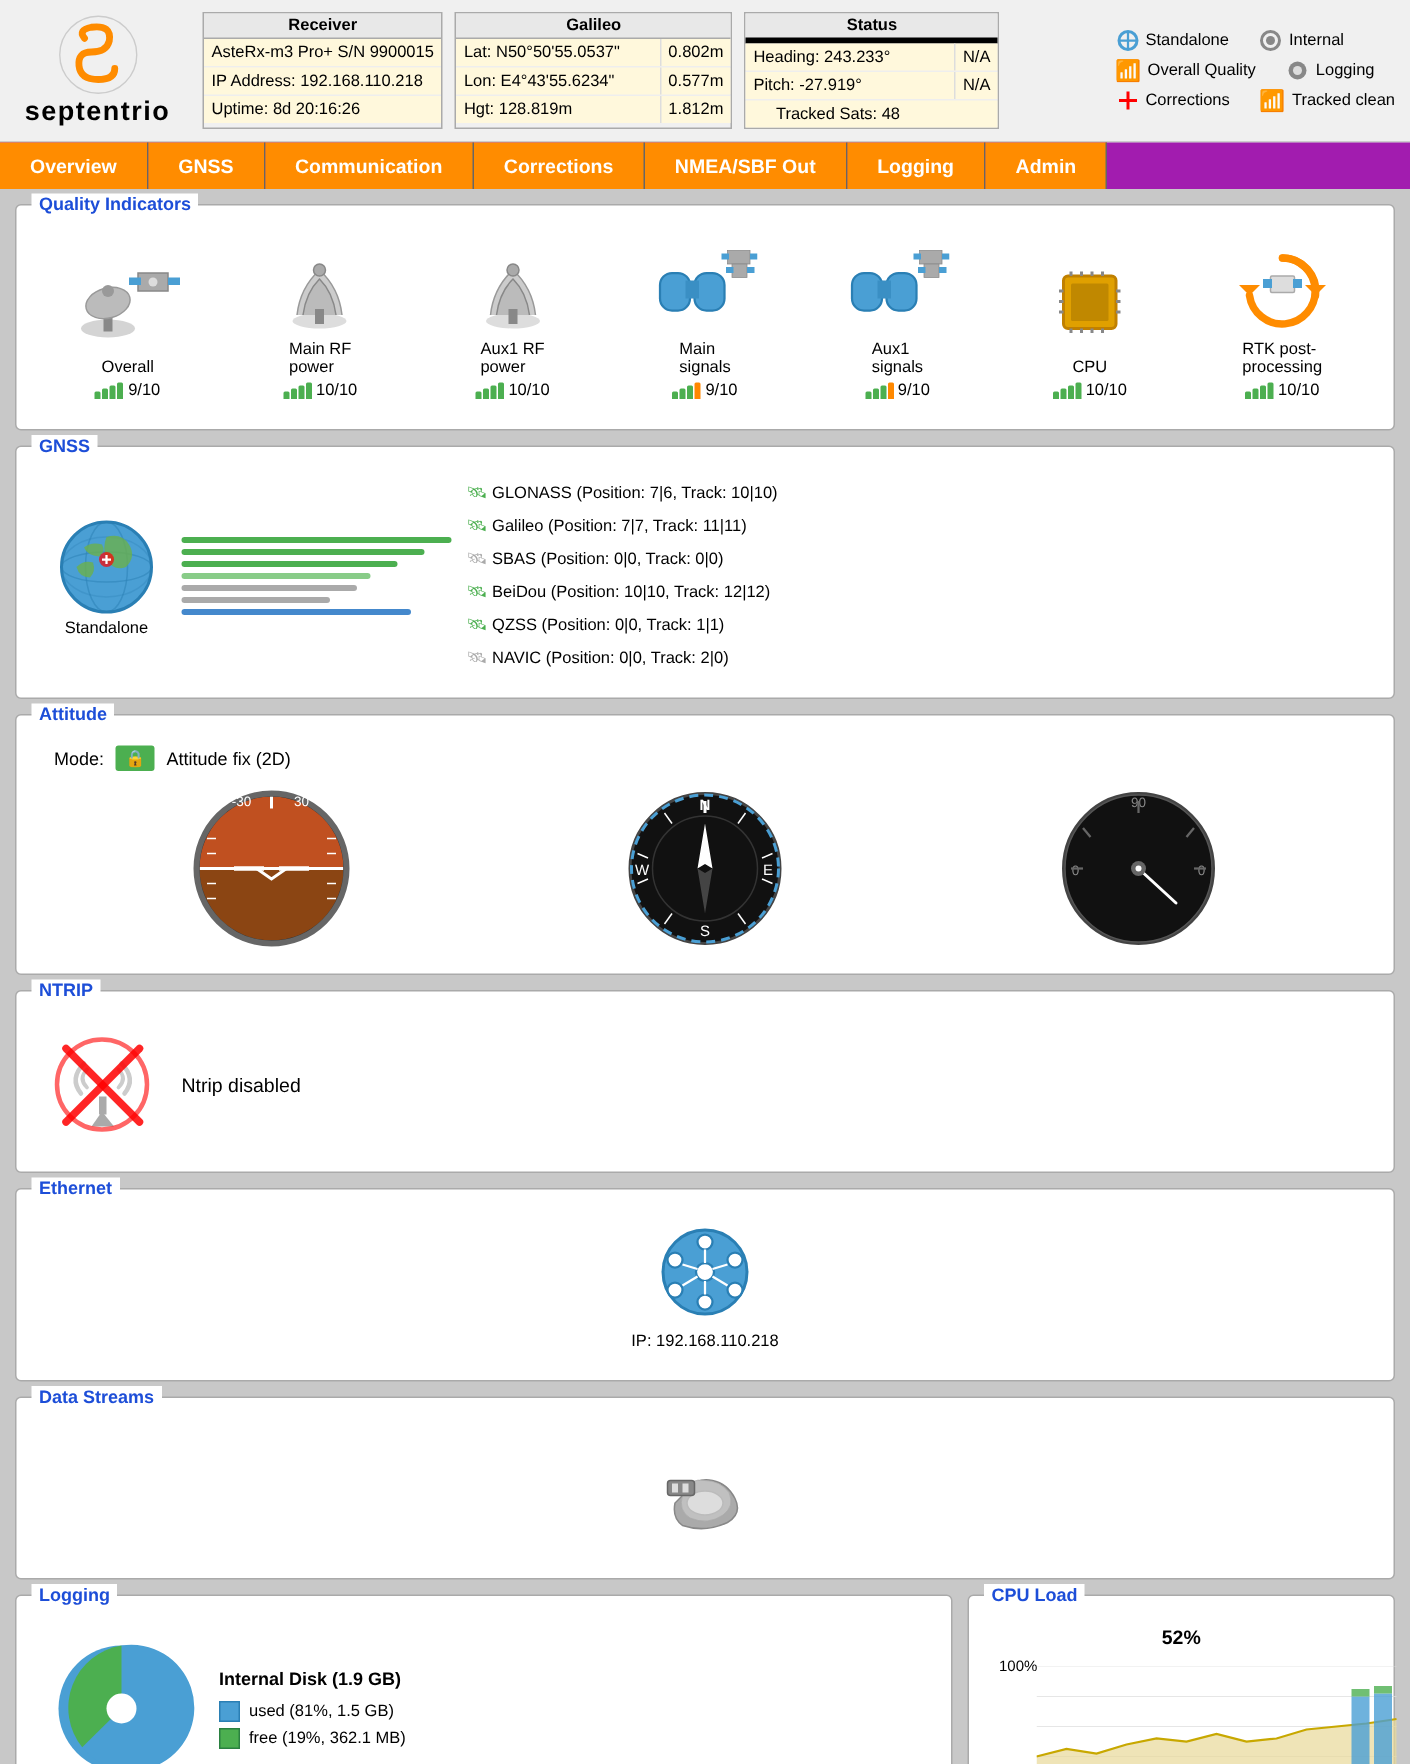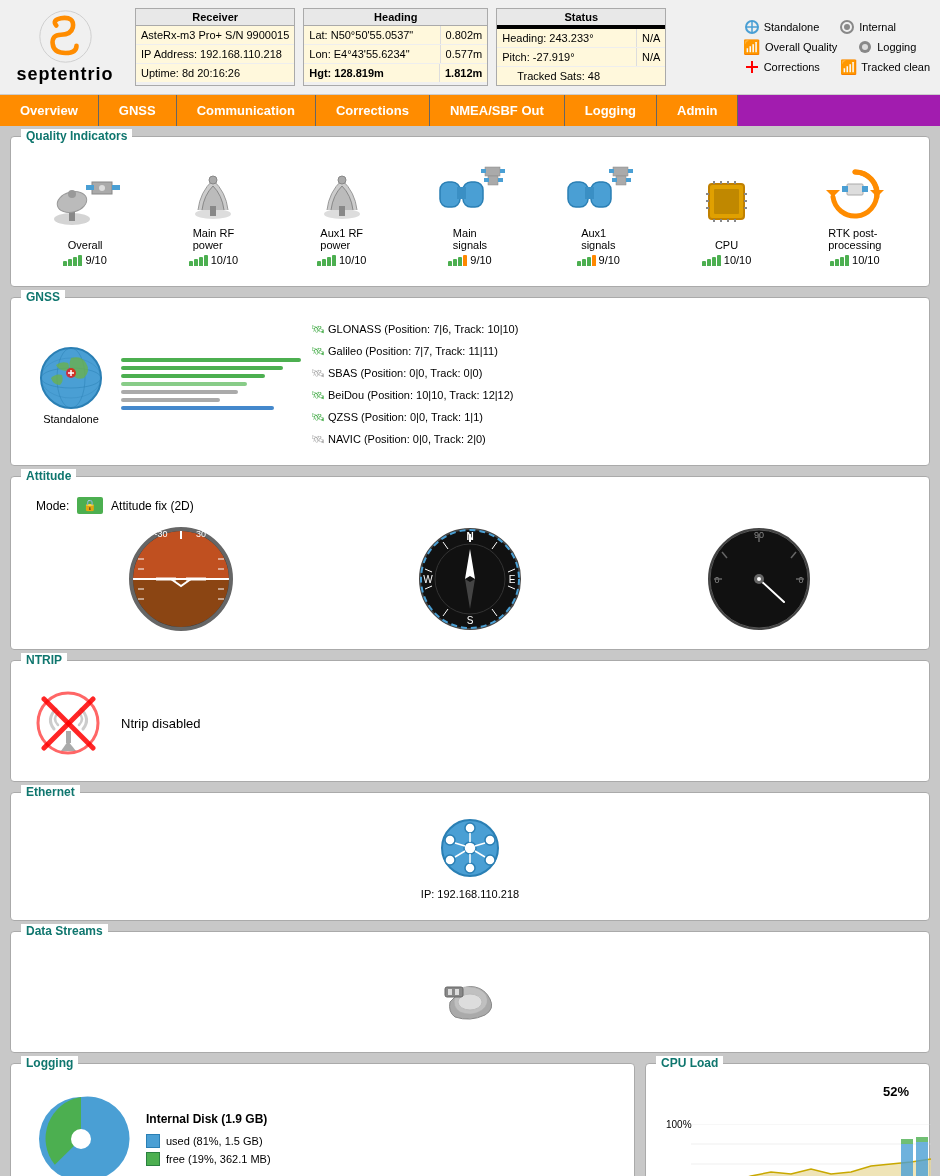--- a/index.html
+++ b/index.html
@@ -15,21 +15,21 @@
     .nav { display: flex; background: #a21caf; }
     .nav-item { padding: 8px 20px; color: white; font-size: 13px; font-weight: bold; cursor: pointer; border-right: 1px solid #666; }
     .nav-item.active { background: #ff8c00; }
     .nav-item-orange { background: #ff8c00; }
     
     
     .main { background: #c8c8c8; padding: 10px; }
     
     
     .section { border: 1px solid #aaa; border-radius: 4px; background: white; margin-bottom: 10px; padding: 10px; position: relative; }
-    .section-title { position: absolute; top: -8px; left: 10px; background: white; padding: 0 5px; color: #0f766e; font-size: 12px; font-weight: bold; }
+    .section-title { position: absolute; top: -8px; left: 10px; background: white; padding: 0 5px; color: #1d4ed8; font-size: 12px; font-weight: bold; }
     
     
     .quality-grid { display: flex; justify-content: space-around; align-items: flex-end; padding: 10px 0; }
     .quality-item { display: flex; flex-direction: column; align-items: center; text-align: left; width: 90px; }
     .quality-icon { width: 70px; height: 60px; display: flex; align-items: center; justify-content: center; margin-bottom: 5px; }
     .quality-label { font-size: 11px; margin-bottom: 3px; }
     .quality-score { display: flex; align-items: center; gap: 3px; font-size: 11px; }
 
     
     .signal-bar-group { display: inline-flex; align-items: flex-end; gap: 1px; }
@@ -54,30 +54,30 @@
   <div style="display:flex; gap:8px; flex:1; font-size:11px;">
 
     <div style="border:1px solid #aaa; min-width:155px;">
       <div style="background:#e8e8e8; text-align:center; padding:2px; border-bottom:1px solid #aaa; font-weight:bold;">Receiver</div>
       <div style="background:#fff8dc; padding:3px 5px; border-bottom:1px solid #eee;">AsteRx-m3 Pro+ S/N 9900015</div>
       <div style="background:#fff8dc; padding:3px 5px; border-bottom:1px solid #eee;">IP Address: 192.168.110.218</div>
       <div style="background:#fff8dc; padding:3px 5px;">Uptime: 8d 20:16:26</div>
     </div>
 
     <div style="border:1px solid #aaa; min-width:185px;">
-      <div style="background:#e8e8e8; text-align:center; padding:2px; border-bottom:1px solid #aaa; font-weight:bold;">Heading</div>
+      <div style="background:#e8e8e8; text-align:center; padding:2px; border-bottom:1px solid #aaa; font-weight:bold;">Galileo</div>
       <div style="display:flex; border-bottom:1px solid #eee;">
         <div style="background:#fff8dc; padding:3px 5px; flex:1;">Lat: N50°50'55.0537"</div>
         <div style="background:#fff8dc; padding:3px 5px; border-left:1px solid #ddd;">0.802m</div>
       </div>
       <div style="display:flex; border-bottom:1px solid #eee;">
         <div style="background:#fff8dc; padding:3px 5px; flex:1;">Lon: E4°43'55.6234"</div>
         <div style="background:#fff8dc; padding:3px 5px; border-left:1px solid #ddd;">0.577m</div>
       </div>
-      <div style="display:flex;font-weight:bold;">
+      <div style="display:flex;">
         <div style="background:#fff8dc; padding:3px 5px; flex:1;">Hgt: 128.819m</div>
         <div style="background:#fff8dc; padding:3px 5px; border-left:1px solid #ddd;">1.812m</div>
       </div>
     </div>
 
     <div style="border:1px solid #aaa; min-width:170px;">
       <div style="background:#e8e8e8; text-align:center; padding:2px; border-bottom:4px solid #000000; font-weight:bold;">Status</div>
       <div style="display:flex; border-bottom:1px solid #eee;">
         <div style="background:#fff8dc; padding:3px 5px; flex:1;">Heading: 243.233°</div>
         <div style="background:#fff8dc; padding:3px 5px; border-left:1px solid #ddd;">N/A</div>
@@ -591,21 +591,21 @@
             <div style="width:14px; height:14px; background:#4CAF50; border:1px solid #2a8040;"></div>
             <span style="font-size:11px;">free (19%, 362.1 MB)</span>
           </div>
         </div>
       </div>
     </div>
 
     <div class="section" style="padding-top:15px; flex:0 0 285px;">
       <div class="section-title">CPU Load</div>
       <div style="padding:5px 10px;">
-        <div style="text-align:right; font-size:13px; font-weight:bold; margin-bottom:20px;">52%</div>
+        <div style="text-align:center; font-size:13px; font-weight:bold; margin-bottom:7px;">52%</div>
 
         <div style="position:relative; height:90px;">
           <span style="position:absolute; top:0; left:0; font-size:10px;">100%</span>
 
           <svg width="250" height="80" viewBox="0 0 250 80" style="position:absolute; top:5px; left:25px;">
 
             <line x1="0" y1="0" x2="240" y2="0" stroke="#ddd" stroke-width="0.5"></line>
             <line x1="0" y1="20" x2="240" y2="20" stroke="#ddd" stroke-width="0.5"></line>
             <line x1="0" y1="40" x2="240" y2="40" stroke="#ddd" stroke-width="0.5"></line>
             <line x1="0" y1="60" x2="240" y2="60" stroke="#ddd" stroke-width="0.5"></line>

